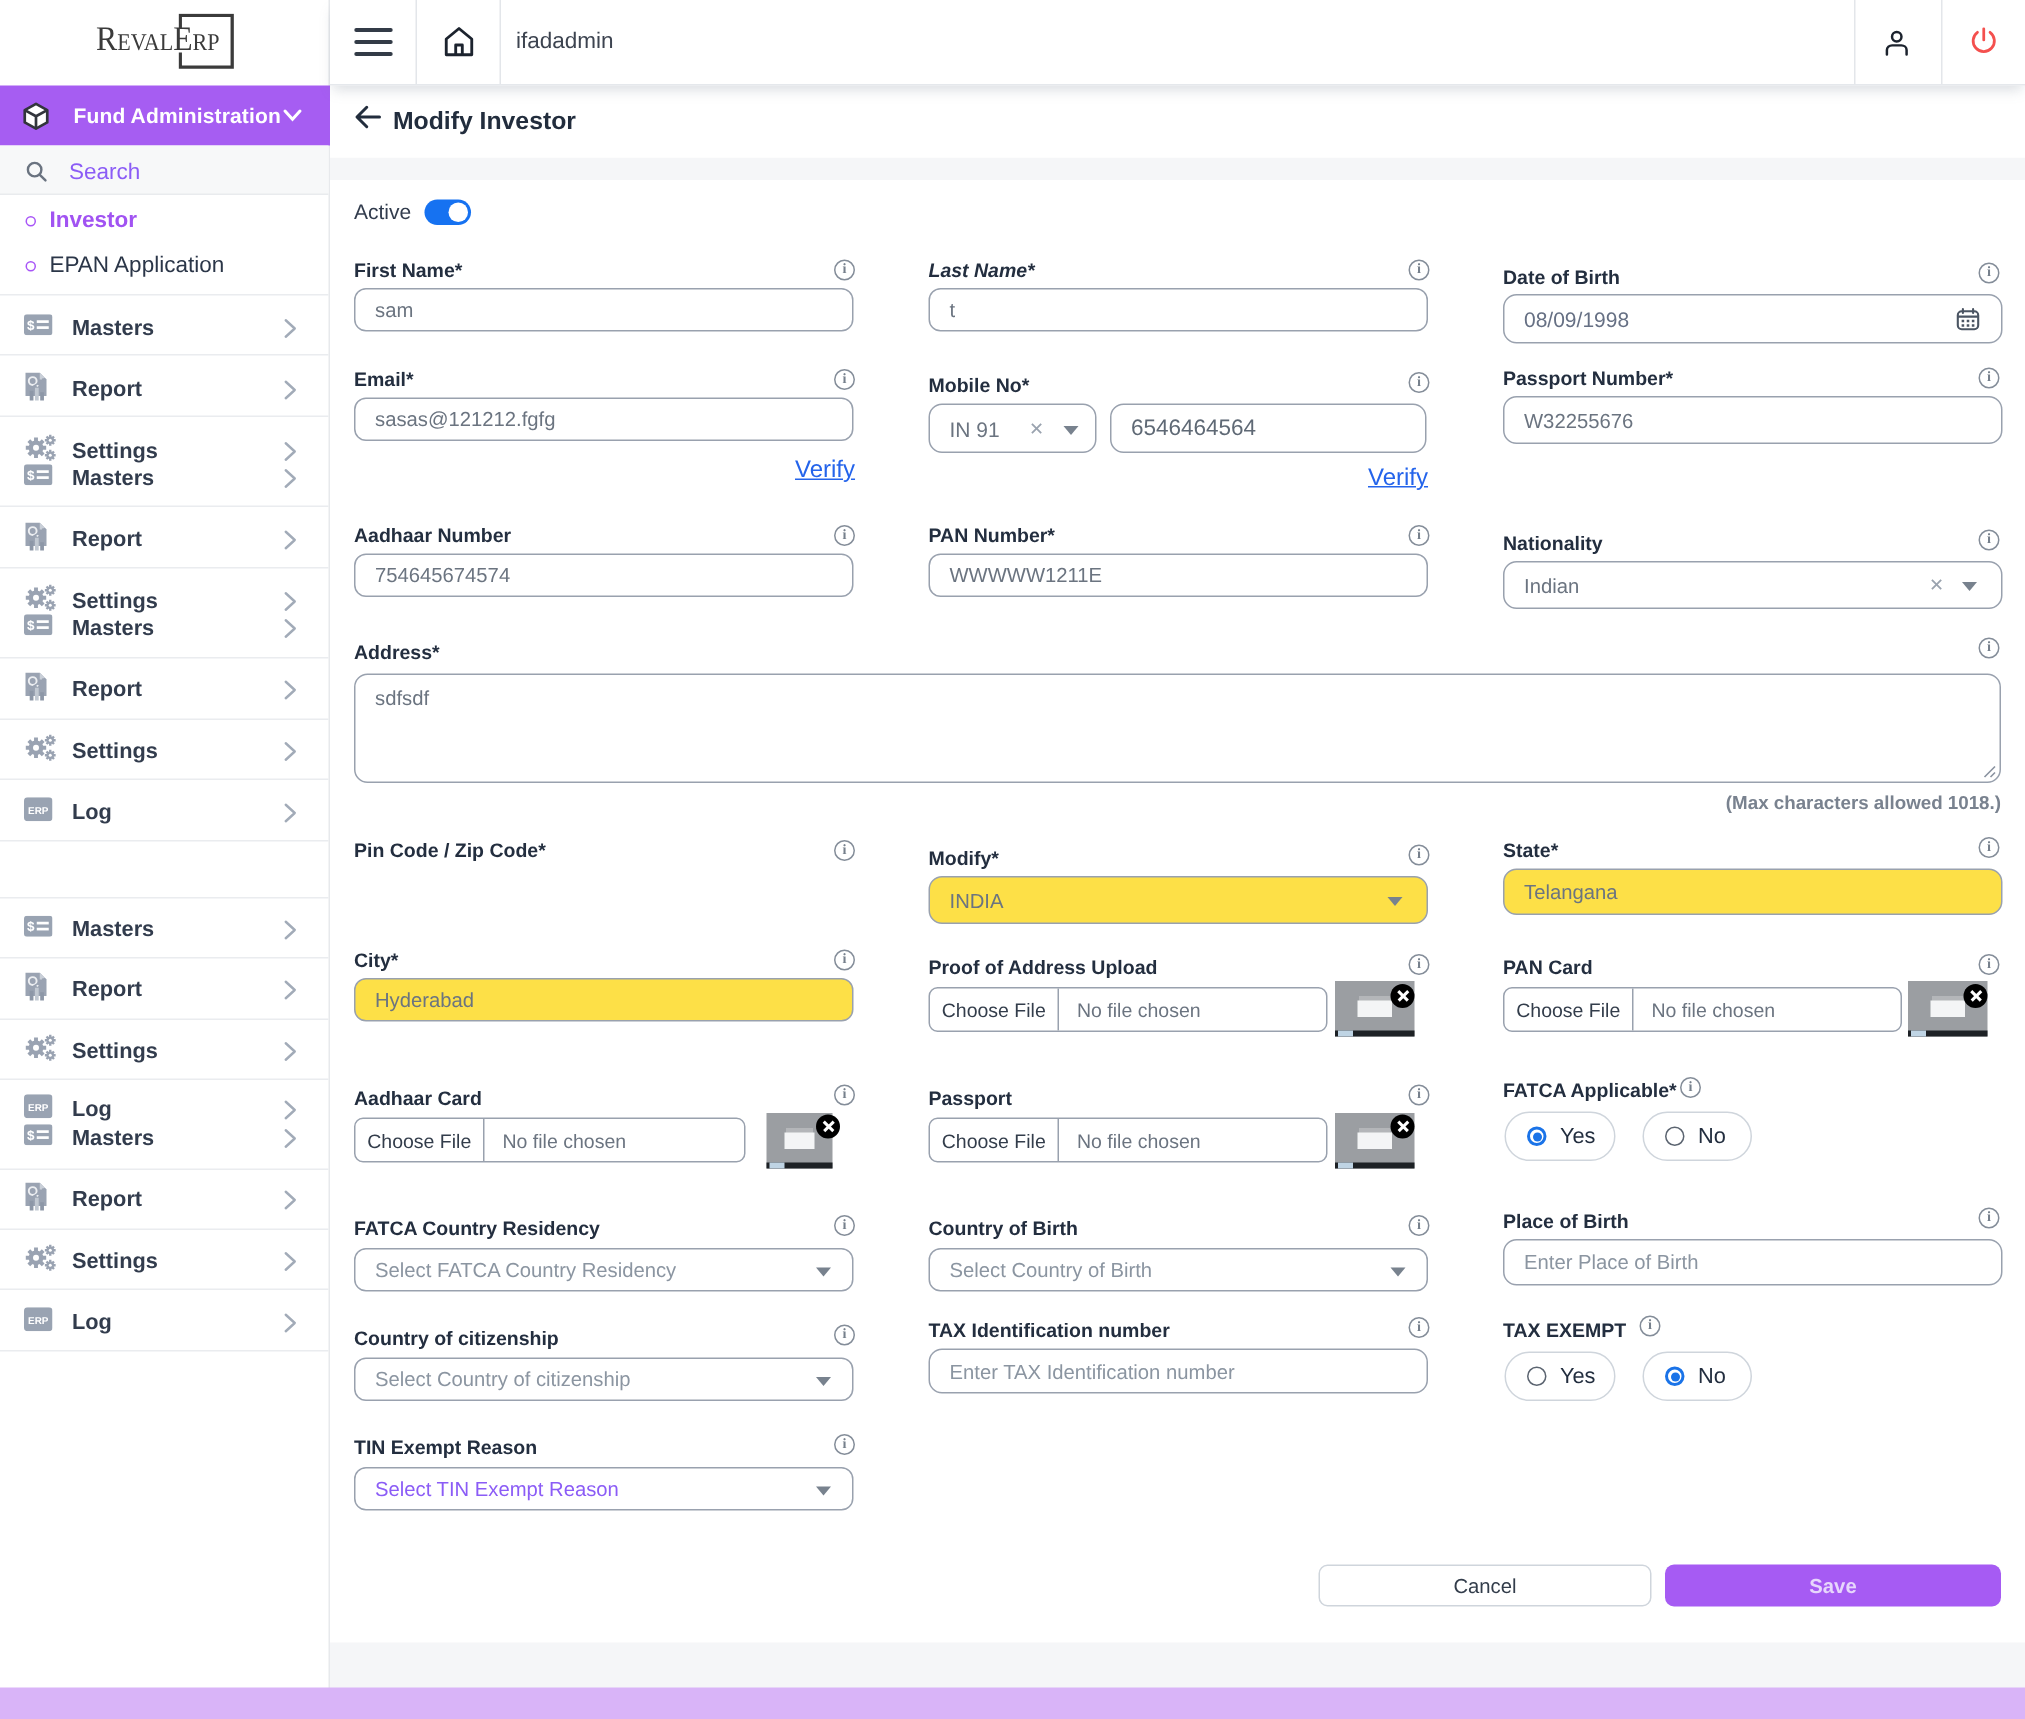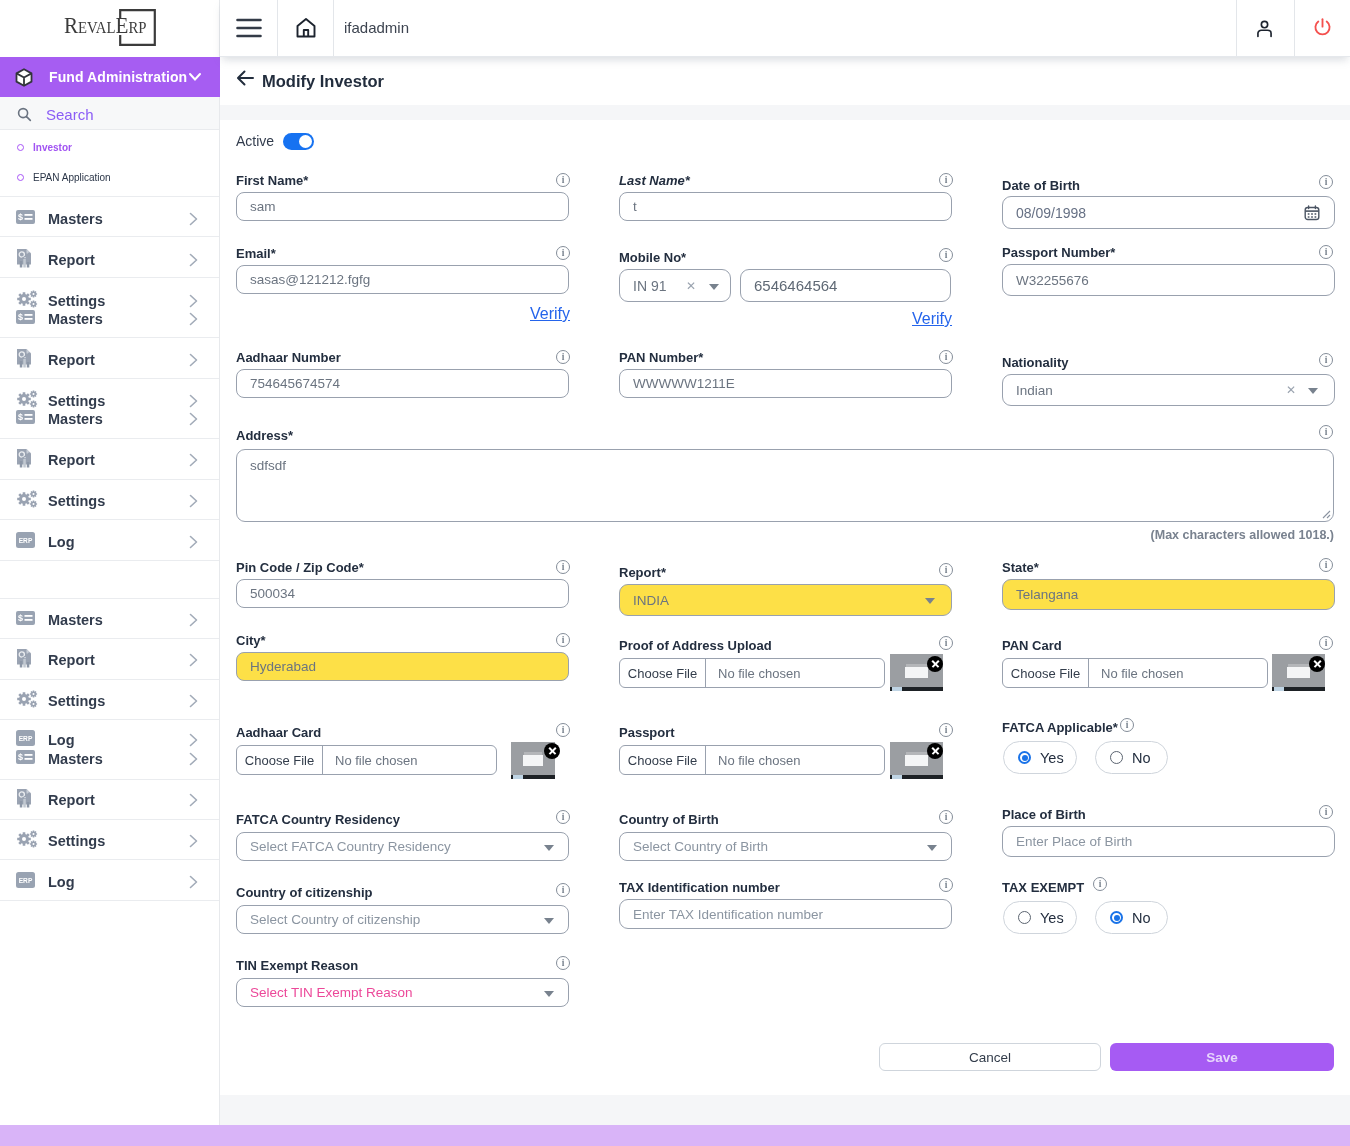--- a/index.html
+++ b/index.html
@@ -7,21 +7,21 @@
 body { font-family:"Liberation Sans", sans-serif; background:#fff; position:relative; }
 .abs { position:absolute; }
 
 
 #sidebar { position:absolute; left:0; top:0; width:220px; height:1146px; background:#fff; border-right:1px solid #e7e9ec; }
 #logo { position:absolute; left:0; top:0; width:220px; height:57px; font-family:"Liberation Serif", serif; font-variant:small-caps; color:#3b3b3b; }
 #fundhdr { position:absolute; left:0; top:57px; width:220px; height:40px; background:#a65df2; color:#fff; display:flex; align-items:center; }
 #fundhdr .txt { font-size:14px; font-weight:bold; margin-left:49px; letter-spacing:0.1px; }
 #searchrow { position:absolute; left:0; top:97px; width:219px; height:33px; background:#f7f8f9; border-bottom:1px solid #e9ebee; }
 #searchrow .stxt { position:absolute; left:46px; top:9px; font-size:15px; color:#8b5cf6; }
-.subitem { position:absolute; left:0; width:219px; height:30px; font-size:10px; }
+.subitem { position:absolute; left:0; width:219px; height:30px; font-size:15px; }
 .subitem .bullet { position:absolute; left:17px; top:50%; margin-top:-3.5px; width:7px; height:7px; border:1.5px solid #a855f7; border-radius:50%; }
 .subitem .t { position:absolute; left:33px; top:50%; transform:translateY(-50%); }
 .navrow { position:absolute; left:0; width:219px; border-bottom:1px solid #eaecef; }
 .navrow .nt { position:absolute; left:48px; font-size:14.5px; font-weight:bold; color:#323c4d; transform:translateY(-50%); }
 .navrow .nicon { position:absolute; left:16px; transform:translateY(-50%); }
 .navrow .chev { position:absolute; left:189px; transform:translateY(-50%); }
 .topline { border-top:1px solid #eaecef; }
 .chev svg { display:block; }
 
 
@@ -493,22 +493,21 @@
   <span class="info" style="left:1099px; top:240px;">i</span>
   <div class="inp" style="left:782px; top:254px; width:333px; height:32px; border-radius:9px;">Indian<span class="xmark" style="right:38px;">✕</span><span class="caret" style="right:16px;"></span></div>
   <span class="lbl" style="left:16px; top:315px;">Address*</span>
   <span class="info" style="left:1099px; top:312px;">i</span>
   <div class="inp" style="left:16px; top:329px; width:1098px; height:73px; align-items:flex-start; padding-top:8px; border-radius:9px;">sdfsdf<svg style="position:absolute; right:2px; bottom:2px;" width="9" height="9" viewBox="0 0 9 9" stroke="#8a93a0" stroke-width="1.1">
         <path d="M8 1 L1 8 M8 5 L5 8"></path>
       </svg></div>
   <span style="position:absolute; right:16px; top:408px; font-size:12.5px; font-weight:bold; color:#79828f;">(Max characters allowed 1018.)</span>
   <span class="lbl" style="left:16px; top:447px;">Pin Code / Zip Code*</span>
   <span class="info" style="left:336px; top:447px;">i</span>
-  <div class="inp" style="left:16px; top:459px; width:333px; height:29px;">500034</div>
-  <span class="lbl" style="left:399px; top:452px;">Report*</span>
+  <span class="lbl" style="left:399px; top:452px;">Modify*</span>
   <span class="info" style="left:719px; top:450px;">i</span>
   <div class="inp dis" style="left:399px; top:464px; width:333px; height:32px; border-radius:9px;">INDIA<span class="caret" style="right:16px;"></span></div>
   <span class="lbl" style="left:782px; top:447px;">State*</span>
   <span class="info" style="left:1099px; top:445px;">i</span>
   <div class="inp dis" style="left:782px; top:459px; width:333px; height:31px; border-radius:9px;">Telangana</div>
   <span class="lbl" style="left:16px; top:520px;">City*</span>
   <span class="info" style="left:336px; top:520px;">i</span>
   <div class="inp dis" style="left:16px; top:532px; width:333px; height:29px;">Hyderabad</div>
   <span class="lbl" style="left:399px; top:525px;">Proof of Address Upload</span>
   <span class="info" style="left:719px; top:523px;">i</span>
@@ -594,21 +593,21 @@
   <div class="inp" style="left:399px; top:779px; width:333px; height:30px; border-radius:9px;">
       <span style="color:#8b95a1;">Enter TAX Identification number</span>
     </div>
   <span class="lbl" style="left:782px; top:767px;">TAX EXEMPT</span>
   <span class="info" style="left:873px; top:764px;">i</span>
   <div class="pill" style="left:783px; top:781px; width:74px;"><span class="radio off"></span>Yes</div>
   <div class="pill" style="left:875px; top:781px; width:73px;"><span class="radio on"></span>No</div>
   <span class="lbl" style="left:16px; top:845px;">TIN Exempt Reason</span>
   <span class="info" style="left:336px; top:843px;">i</span>
   <div class="inp" style="left:16px; top:858px; width:333px; height:29px;">
-      <span style="color:#ec4899;">Select TIN Exempt Reason</span>
+      <span style="color:#8b5cf6;">Select TIN Exempt Reason</span>
       <span class="caret" style="right:14px;"></span>
     </div>
   <div class="btn" style="left:659px; top:923px; width:222px; background:#fff; border:1px solid #cfd5dc; color:#333d4b;">Cancel</div>
   <div class="btn" style="left:890px; top:923px; width:224px; background:#a65bf3; color:#e7d6fc; font-weight:bold;">Save</div>
   </div>
 
 <div id="graybottom"></div>
 <div id="footer"></div>
 
 </body></html>

